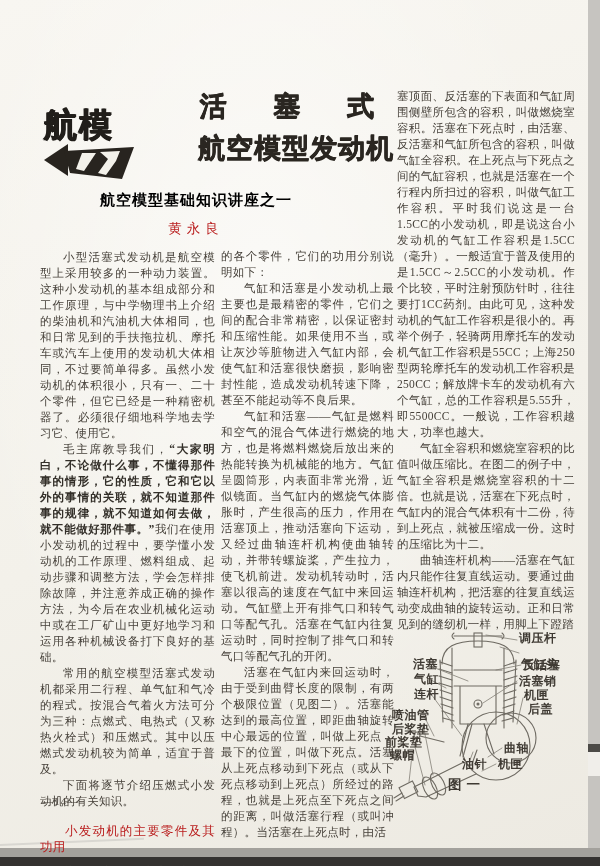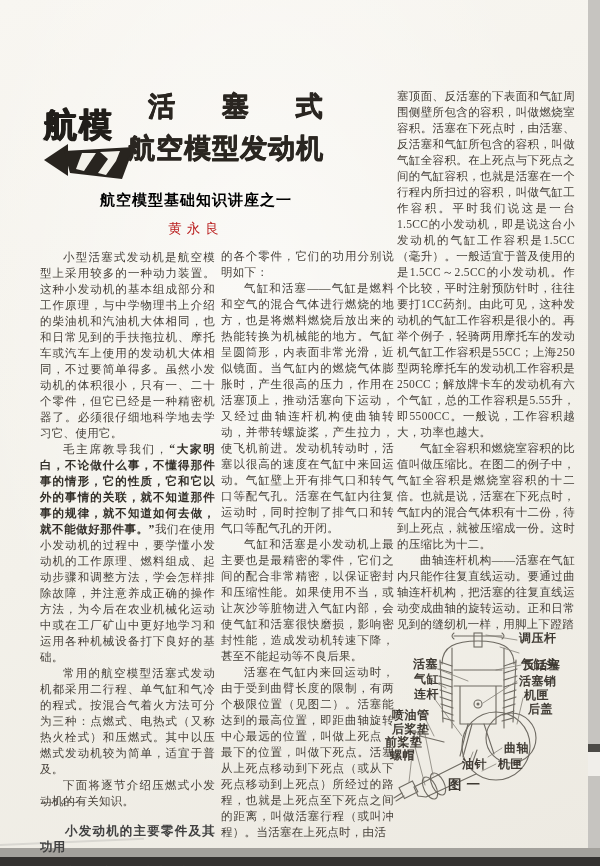--- a/index.html
+++ b/index.html
@@ -20,21 +20,21 @@
   .edge-white{position:absolute;left:588px;top:752px;width:12px;height:24px;background:#f0eeea;}
   .corner-line{position:absolute;left:-6px;top:841px;width:150px;height:2px;background:#d9d7d1;transform:rotate(-2.5deg);}
 
   
   .masthead{position:absolute;left:44px;top:110px;width:100px;color:#211e1a;}
   .masthead-text{
     font-size:33px;font-weight:bold;letter-spacing:2px;line-height:30px;
     text-shadow:0.7px 0 0 #211e1a,-0.7px 0 0 #211e1a,0 0.7px 0 #211e1a;
   }
   .masthead-mark{margin-top:1px;}
-  .title-block{position:absolute;left:128px;top:88px;width:266px;text-align:left;color:#2a2621;}
+  .title-block{position:absolute;left:128px;top:88px;width:266px;text-align:right;color:#2a2621;}
   .title-line1{
     font-size:27px;font-weight:bold;letter-spacing:20px;padding-left:20px;line-height:36px;
     text-shadow:0.6px 0 0 #2a2621,0 0.6px 0 #2a2621;
   }
   .title-line2{
     font-size:27px;font-weight:bold;letter-spacing:1px;line-height:40px;margin-top:4px;
     text-shadow:0.6px 0 0 #2a2621,0 0.6px 0 #2a2621;
   }
   .subtitle{position:absolute;left:40px;top:191px;width:312px;text-align:center;
     font-size:15px;font-weight:bold;letter-spacing:1px;color:#000000;}
@@ -43,21 +43,21 @@
 
   
   .col{position:absolute;font-size:11.5px;line-height:16px;letter-spacing:0.3px;
     color:#46413a;text-align:justify;}
   .col p{margin:0;text-indent:2em;}
   .col p.noindent{text-indent:0;}
   .col b{color:#332f29;}
   .col1{left:40px;top:249px;width:175px;}
   .col2{left:221px;top:248px;width:173px;}
   .col3{left:397px;top:88px;width:178px;}
-  .sec-heading{font-weight:bold;font-size:12.5px;color:#404040;text-indent:0;
+  .sec-heading{font-weight:normal;font-size:12.5px;color:#b91c1c;text-indent:0;
     margin-top:14px !important;margin-bottom:8px !important;}
   .page-number{position:absolute;left:42px;top:795px;font-size:11px;letter-spacing:1px;color:#46413a;}
 
   
   .figure{position:absolute;left:384px;top:624px;width:204px;height:200px;}
   .figure svg{position:absolute;left:0;top:0;}
   .fig-label{position:absolute;font-size:12px;font-weight:bold;color:#3f3a33;white-space:nowrap;letter-spacing:0.5px;}
   .fig-caption{position:absolute;left:64px;top:152px;font-size:13.5px;font-weight:bold;
     letter-spacing:5px;color:#3f3a33;}
 </style>
@@ -94,22 +94,22 @@
   <p>小型活塞式发动机是航空模型上采用较多的一种动力装置。这种小发动机的基本组成部分和工作原理，与中学物理书上介绍的柴油机和汽油机大体相同，也和日常见到的手扶拖拉机、摩托车或汽车上使用的发动机大体相同，不过要简单得多。虽然小发动机的体积很小，只有一、二十个零件，但它已经是一种精密机器了。必须很仔细地科学地去学习它、使用它。</p>
   <p><span>毛主席教导我们，</span><b>“大家明白，不论做什么事，不懂得那件事的情形，它的性质，它和它以外的事情的关联，就不知道那件事的规律，就不知道如何去做，就不能做好那件事。”</b><span>我们在使用小发动机的过程中，要学懂小发动机的工作原理、燃料组成、起动步骤和调整方法，学会怎样排除故障，并注意养成正确的操作方法，为今后在农业机械化运动中或在工厂矿山中更好地学习和运用各种机械设备打下良好的基础。</span></p>
   <p>常用的航空模型活塞式发动机都采用二行程、单气缸和气冷的程式。按混合气着火方法可分为三种：点燃式、电热式（又称热火栓式）和压燃式。其中以压燃式发动机较为简单，适宜于普及。</p>
   <p>下面将逐节介绍压燃式小发动机的有关知识。</p>
   <p class="sec-heading">小发动机的主要零件及其功用</p>
   <p>从图一中，可以看到小发动机</p>
 </div>
 
 <div class="col col2">
   <p class="noindent">的各个零件，它们的功用分别说明如下：</p>
+  <p>气缸和活塞是小发动机上最主要也是最精密的零件，它们之间的配合非常精密，以保证密封和压缩性能。如果使用不当，或让灰沙等脏物进入气缸内部，会使气缸和活塞很快磨损，影响密封性能，造成发动机转速下降，甚至不能起动等不良后果。</p>
   <p>气缸和活塞——气缸是燃料和空气的混合气体进行燃烧的地方，也是将燃料燃烧后放出来的热能转换为机械能的地方。气缸呈圆筒形，内表面非常光滑，近似镜面。当气缸内的燃烧气体膨胀时，产生很高的压力，作用在活塞顶上，推动活塞向下运动，又经过曲轴连杆机构使曲轴转动，并带转螺旋桨，产生拉力，使飞机前进。发动机转动时，活塞以很高的速度在气缸中来回运动。气缸壁上开有排气口和转气口等配气孔。活塞在气缸内往复运动时，同时控制了排气口和转气口等配气孔的开闭。</p>
-  <p>气缸和活塞是小发动机上最主要也是最精密的零件，它们之间的配合非常精密，以保证密封和压缩性能。如果使用不当，或让灰沙等脏物进入气缸内部，会使气缸和活塞很快磨损，影响密封性能，造成发动机转速下降，甚至不能起动等不良后果。</p>
   <p>活塞在气缸内来回运动时，由于受到曲臂长度的限制，有两个极限位置（见图二）。活塞能达到的最高位置，即距曲轴旋转中心最远的位置，叫做上死点，最下的位置，叫做下死点。活塞从上死点移动到下死点（或从下死点移动到上死点）所经过的路程，也就是上死点至下死点之间的距离，叫做活塞行程（或叫冲程）。当活塞在上死点时，由活</p>
 </div>
 
 <div class="col col3">
   <p class="noindent">塞顶面、反活塞的下表面和气缸周围侧壁所包含的容积，叫做燃烧室容积。活塞在下死点时，由活塞、反活塞和气缸所包含的容积，叫做气缸全容积。在上死点与下死点之间的气缸容积，也就是活塞在一个行程内所扫过的容积，叫做气缸工作容积。平时我们说这是一台1.5CC的小发动机，即是说这台小发动机的气缸工作容积是1.5CC（毫升）。一般适宜于普及使用的是1.5CC～2.5CC的小发动机。作个比较，平时注射预防针时，往往要打1CC药剂。由此可见，这种发动机的气缸工作容积是很小的。再举个例子，轻骑两用摩托车的发动机气缸工作容积是55CC；上海250型两轮摩托车的发动机工作容积是250CC；解放牌卡车的发动机有六个气缸，总的工作容积是5.55升，即5500CC。一般说，工作容积越大，功率也越大。</p>
   <p>气缸全容积和燃烧室容积的比值叫做压缩比。在图二的例子中，气缸全容积是燃烧室容积的十二倍。也就是说，活塞在下死点时，气缸内的混合气体积有十二份，待到上死点，就被压缩成一份。这时的压缩比为十二。</p>
   <p>曲轴连杆机构——活塞在气缸内只能作往复直线运动。要通过曲轴连杆机构，把活塞的往复直线运动变成曲轴的旋转运动。正和日常见到的缝纫机一样，用脚上下蹬踏</p>
 </div>
 
 <div class="page-number">—14—</div>

